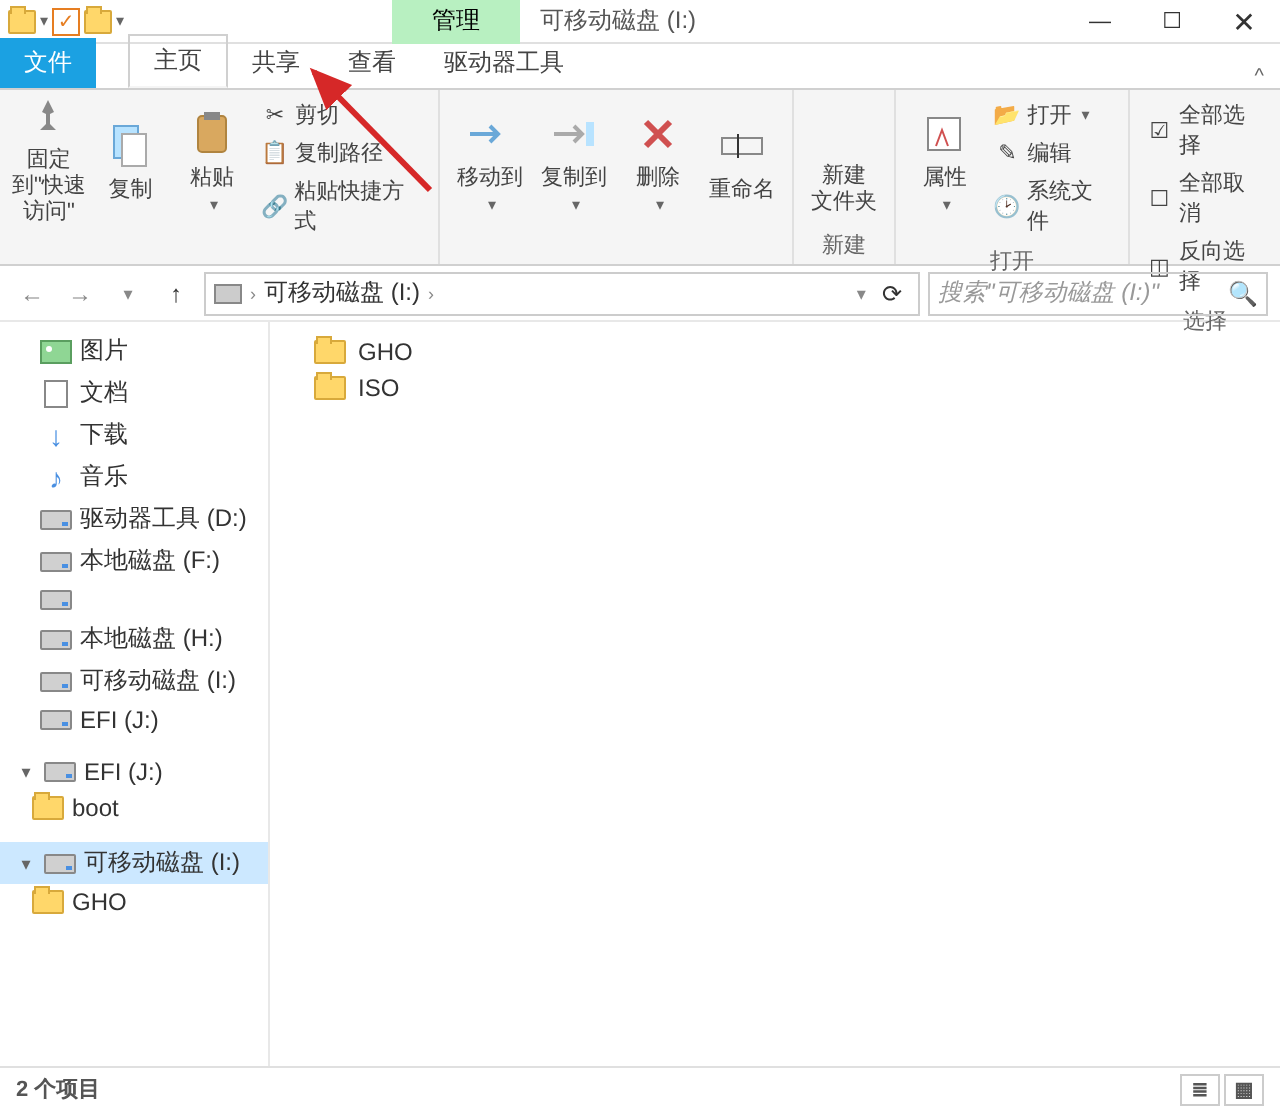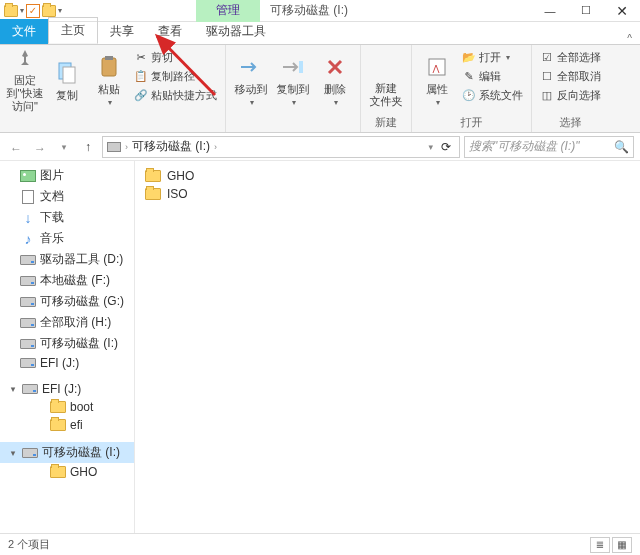--- a/index.html
+++ b/index.html
@@ -4,30 +4,30 @@
 <style>
   * { box-sizing: border-box; font-family: "Microsoft YaHei", "Segoe UI", sans-serif; }
   body { margin:0; width:640px; height:555px; background:#fff; font-size:12px; color:#333; overflow:hidden; position:relative; }
   
   .titlebar { display:flex; align-items:center; height:22px; background:#fff; border-bottom:1px solid #e0e0e0; }
   .titlebar .qat { display:flex; align-items:center; gap:2px; padding:0 4px; }
   .qat .folder-ico { width:14px; height:12px; background:#ffd76a; border:1px solid #d8a93b; border-radius:1px; position:relative; }
   .qat .folder-ico:before { content:""; position:absolute; top:-3px; left:0; width:6px; height:3px; background:#ffd76a; border:1px solid #d8a93b; border-bottom:none; }
   .qat .check { width:14px; height:14px; border:1px solid #e67e22; display:flex; align-items:center; justify-content:center; color:#e67e22; font-size:10px; }
   .qat .down { font-size:8px; color:#666; }
-  .titlebar .context-tab { margin-left:130px; background:#b8f0c1; height:22px; padding:0 20px; display:flex; align-items:center; color:#4c1d95; font-size:12px; }
+  .titlebar .context-tab { margin-left:130px; background:#b8f0c1; height:22px; padding:0 20px; display:flex; align-items:center; color:#000000; font-size:12px; }
   .titlebar .title { padding:0 10px; color:#555; }
   .titlebar .spacer { flex:1; }
   .winbtn { width:36px; height:22px; display:flex; align-items:center; justify-content:center; font-size:11px; color:#333; }
   .winbtn.close { font-size:14px; }
   
   .tabrow { display:flex; align-items:flex-end; height:23px; background:#fff; border-bottom:1px solid #d0d0d0; }
   .tab { padding:4px 12px; font-size:12px; color:#444; }
   .tab.file { background:#1ba1e2; color:#fff; }
-  .tab.active { border:1px solid #d0d0d0; border-bottom:1px solid #f5f5f5; }
+  .tab.active { border:1px solid #d0d0d0; border-bottom:1px solid #f5f5f5;margin-left:16px; }
   .ribbon-collapse { margin-left:auto; padding:0 8px; color:#666; font-size:10px; }
   
   .ribbon { display:flex; height:88px; background:#f5f5f5; border-bottom:1px solid #d0d0d0; }
   .group { display:flex; flex-direction:column; padding:2px 4px 0; border-right:1px solid #e0e0e0; }
   .group-body { flex:1; display:flex; align-items:flex-start; }
   .group-label { text-align:center; font-size:11px; color:#666; padding:2px 0; }
   .big { display:flex; flex-direction:column; align-items:center; justify-content:center; width:42px; height:66px; gap:2px; }
   .big .ico { width:28px; height:28px; display:flex; align-items:center; justify-content:center; }
   .big .lbl { font-size:11px; color:#444; text-align:center; line-height:13px; }
   .stack { display:flex; flex-direction:column; gap:2px; padding:2px; }
@@ -39,41 +39,41 @@
   
   .navbar { display:flex; align-items:center; height:28px; padding:3px 6px; gap:4px; border-bottom:1px solid #e8e8e8; }
   .navbtn { width:20px; height:20px; display:flex; align-items:center; justify-content:center; color:#888; font-size:12px; }
   .navbtn.enabled { color:#333; }
   .addr { flex:1; border:1px solid #ccc; height:22px; display:flex; align-items:center; padding:0 4px; gap:4px; font-size:12px; }
   .addr .drive-ico { width:14px; height:10px; background:#ccc; border:1px solid #888; }
   .addr-sep { color:#888; font-size:9px; }
   .search { width:170px; border:1px solid #ccc; height:22px; display:flex; align-items:center; padding:0 4px; color:#999; font-size:12px; font-style:italic; }
   .search .sico { margin-left:auto; color:#666; font-style:normal; }
   
-  .body { display:flex; height:calc(555px - 22px - 23px - 88px - 28px - 22px); }
+  .body { display:flex; height:calc(555px - 22px - 23px - 88px - 28px - 22px);gap:12px; }
   .tree { width:135px; border-right:1px solid #e8e8e8; overflow:hidden; padding:4px 0; }
   .tree-item { display:flex; align-items:center; gap:4px; padding:2px 4px 2px 20px; font-size:12px; color:#333; white-space:nowrap; }
   .tree-item.sel { background:#cce8ff; }
   .tree-item .caret { width:10px; font-size:9px; color:#666; margin-left:-12px; text-align:center; }
   .tree-item .ti { width:16px; height:14px; display:flex; align-items:center; justify-content:center; }
-  .tree-item.child { padding-left:50px; }
+  .tree-item.child { padding-left:16px; }
   .files { flex:1; padding:6px; position:relative; }
   .file-row { display:flex; align-items:center; gap:6px; padding:2px 4px; font-size:12px; }
   .folder-ico-sm { width:16px; height:12px; background:#ffd76a; border:1px solid #d8a93b; border-radius:1px; position:relative; }
   .folder-ico-sm:before { content:""; position:absolute; top:-3px; left:0; width:6px; height:3px; background:#ffd76a; border:1px solid #d8a93b; border-bottom:none; }
   .drive-ico-sm { width:16px; height:10px; background:#d0d0d0; border:1px solid #888; border-radius:1px; position:relative; }
   .drive-ico-sm:after { content:""; position:absolute; bottom:1px; right:1px; width:3px; height:2px; background:#4a90e2; }
   .pic-ico { width:16px; height:12px; background:#8fd694; border:1px solid #5a9e5f; position:relative; }
   .pic-ico:after { content:""; position:absolute; top:2px; left:2px; width:3px; height:3px; background:#fff; border-radius:50%; }
   .doc-ico { width:12px; height:14px; background:#fff; border:1px solid #888; }
   .dl-ico { color:#4a90e2; font-size:14px; font-weight:bold; }
   .music-ico { color:#4a90e2; font-size:14px; }
   .desk-ico { width:16px; height:10px; background:#4a90e2; border:1px solid #2a6eb2; }
   
-  .status { position:absolute; bottom:0; left:0; right:0; height:22px; border-top:1px solid #e0e0e0; display:flex; align-items:center; padding:0 8px; font-size:11px; color:#555; background:#fff; }
+  .status { position:absolute; bottom:0; left:0; right:0; height:22px; border-top:1px solid #e0e0e0; display:flex; align-items:center; padding:0 8px; font-size:11px; color:#555; background:#fff;font-weight:bold; }
   .status .viewbtns { margin-left:auto; display:flex; gap:2px; }
   .status .vb { width:20px; height:16px; border:1px solid #ccc; display:flex; align-items:center; justify-content:center; font-size:10px; }
   
   .arrow { position:absolute; top:30px; left:145px; pointer-events:none; }
 </style>
 </head>
 <body>
 
 <div class="titlebar">
   <div class="qat">
@@ -170,20 +170,29 @@
           <span class="dd">▾</span>
       </div>
       <div class="big">
         <div class="ico">
             <svg width="20" height="20">
               <path d="M4 4l12 12M16 4L4 16" stroke="#d05050" stroke-width="3"></path>
             </svg>
           </div>
         <div class="lbl">删除</div>
           <span class="dd">▾</span>
+      </div>
+      <div class="big">
+        <div class="ico">
+            <svg width="24" height="16">
+              <rect x="2" y="4" width="20" height="8" fill="none" stroke="#888"></rect>
+              <line x1="10" y1="2" x2="10" y2="14" stroke="#333"></line>
+            </svg>
+          </div>
+        <div class="lbl">重命名</div>
       </div>
     </div>
   </div>
 
   <div class="group">
     <div class="group-body">
       <div class="big">
         <div class="ico">
             <div class="folder-ico" style="width:22px;height:16px;"></div>
           </div>
@@ -301,27 +310,26 @@
       <div class="tree-item">
         <span class="ti">
           <div class="drive-ico-sm"></div>
         </span>
         <span>本地磁盘 (F:)</span>
       </div>
       <div class="tree-item">
         <span class="ti">
           <div class="drive-ico-sm"></div>
         </span>
-        <span>可移动磁盘 (G:)</span>
-      </div>
-      <div class="tree-item">
-        <span class="ti">
-          <div class="drive-ico-sm"></div>
-        </span>
-        <span>全部取消 (H:)</span>
+      </div>
+      <div class="tree-item">
+        <span class="ti">
+          <div class="drive-ico-sm"></div>
+        </span>
+        <span>本地磁盘 (H:)</span>
       </div>
       <div class="tree-item">
         <span class="ti">
           <div class="drive-ico-sm"></div>
         </span>
         <span>可移动磁盘 (I:)</span>
       </div>
       <div class="tree-item">
         <span class="ti">
           <div class="drive-ico-sm"></div>
@@ -334,26 +342,20 @@
         <span class="ti">
           <div class="drive-ico-sm"></div>
         </span>
         <span>EFI (J:)</span>
       </div>
       <div class="tree-item child">
         <span class="ti">
           <div class="folder-ico-sm"></div>
         </span>
         <span>boot</span>
-      </div>
-      <div class="tree-item child">
-        <span class="ti">
-          <div class="folder-ico-sm"></div>
-        </span>
-        <span>efi</span>
       </div>
       <div style="height: 8px;"></div>
       <div class="tree-item sel">
         <span class="caret">▾</span>
         <span class="ti">
           <div class="drive-ico-sm"></div>
         </span>
         <span>可移动磁盘 (I:)</span>
       </div>
       <div class="tree-item child">

